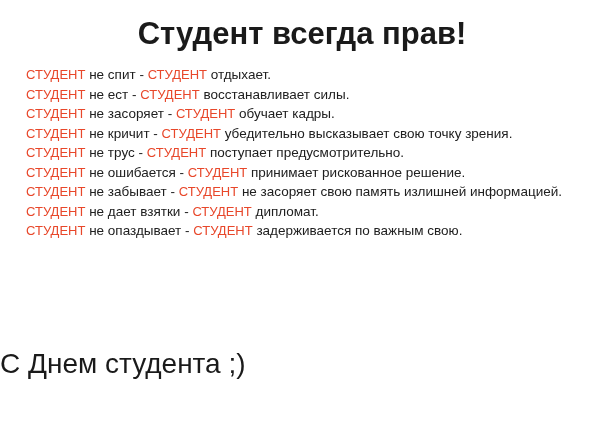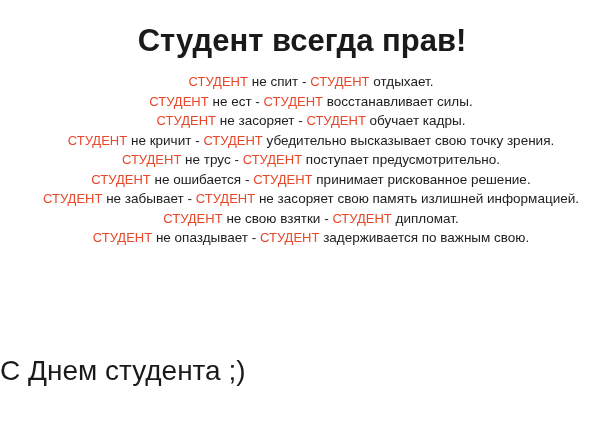--- a/index.html
+++ b/index.html
@@ -19,21 +19,21 @@
     height: 429px;
     background: #ffffff;
     box-sizing: border-box;
   }
   .title {
     text-align: center;
     font-size: 31px;
     font-weight: bold;
     color: #1a1a1a;
     letter-spacing: 0px;
-    margin: 10px;
+    margin: 3px;
     padding-top: 14px;
     line-height: 1.1;
   }
   .lines {
     margin: 0;
     padding: 0;
     list-style: none;
     position: absolute;
     top: 62px;
     left: 0;
@@ -51,21 +51,21 @@
     color: #e8472a;
     font-size: 13px;
   }
   .line .txt {
     color: #202020;
   }
   .line .sep {
     color: #202020;
   }
   
-  .line { padding-left: 18px; text-align: center; }
+  .line { padding-left: 26px; }
 
   .footer {
     position: absolute;
     left: 0;
     right: 0;
     top: 345px;
     font-size: 28px;
     color: #1a1a1a;
     font-weight: normal;
   }
@@ -93,21 +93,21 @@
     <li class="line">
       <span class="kw">СТУДЕНТ</span><span class="txt"> не трус</span><span class="sep"> - </span><span class="kw">СТУДЕНТ</span><span class="txt"> поступает предусмотрительно.</span>
     </li>
     <li class="line">
       <span class="kw">СТУДЕНТ</span><span class="txt"> не ошибается</span><span class="sep"> - </span><span class="kw">СТУДЕНТ</span><span class="txt"> принимает рискованное решение.</span>
     </li>
     <li class="line">
       <span class="kw">СТУДЕНТ</span><span class="txt"> не забывает</span><span class="sep"> - </span><span class="kw">СТУДЕНТ</span><span class="txt"> не засоряет свою память излишней информацией.</span>
     </li>
     <li class="line">
-      <span class="kw">СТУДЕНТ</span><span class="txt"> не свою взятки</span><span class="sep"> - </span><span class="kw">СТУДЕНТ</span><span class="txt"> дипломат.</span>
+      <span class="kw">СТУДЕНТ</span><span class="txt"> не дает взятки</span><span class="sep"> - </span><span class="kw">СТУДЕНТ</span><span class="txt"> дипломат.</span>
     </li>
     <li class="line">
       <span class="kw">СТУДЕНТ</span><span class="txt"> не опаздывает</span><span class="sep"> - </span><span class="kw">СТУДЕНТ</span><span class="txt"> задерживается по важным свою.</span>
     </li>
   </ul>
 
   <div class="footer">С Днем студента ;)</div>
 
 </div>
 

